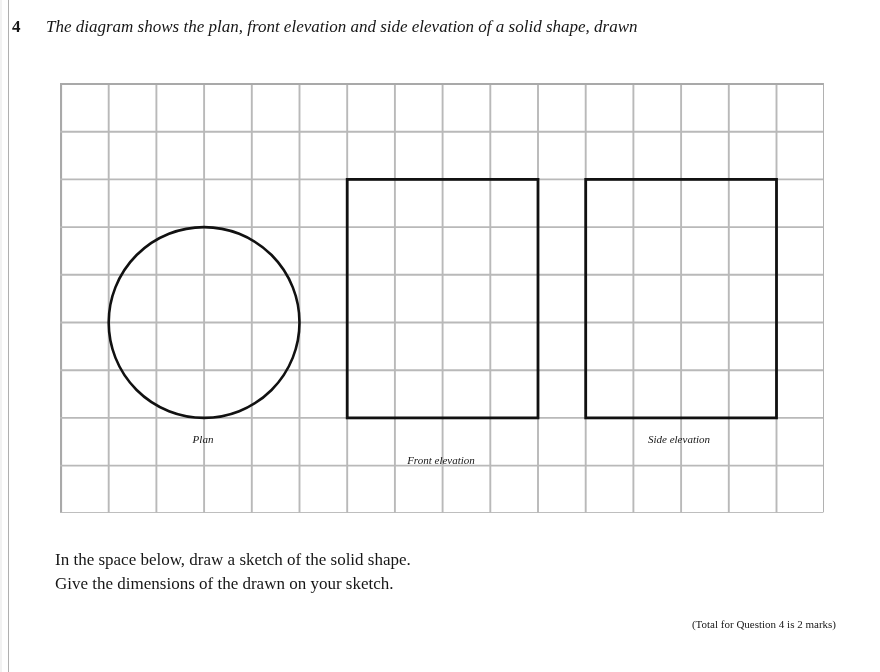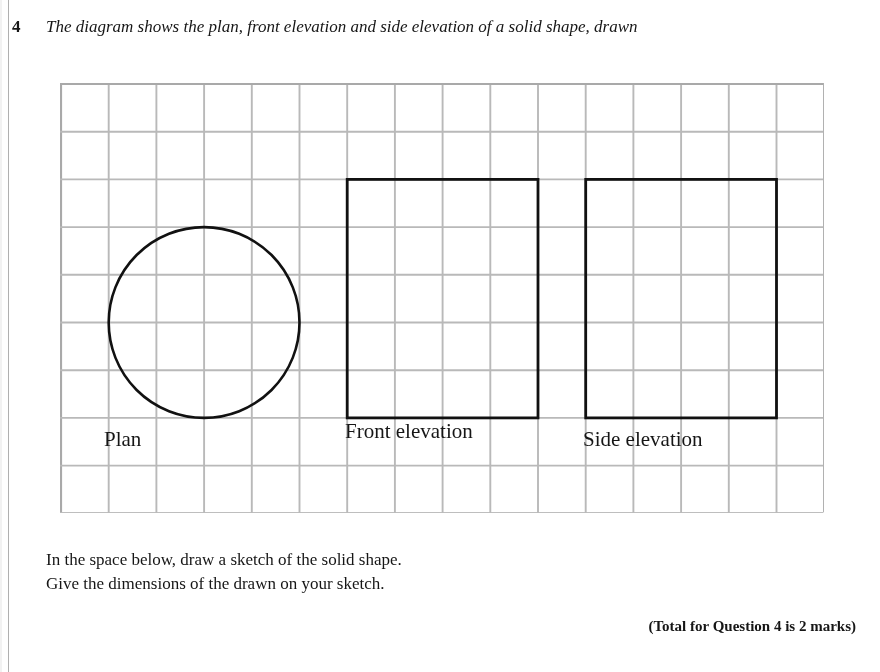--- a/index.html
+++ b/index.html
@@ -76,51 +76,53 @@
   .shapes-svg {
     position: absolute;
     left: 0;
     top: 0;
     display: block;
   }
 
   
   .diagram-label {
     position: absolute;
-    font-size: 21px;
+    font-size: 11px;
     line-height: 20px;
     white-space: nowrap;
-    text-align: left;
+    text-align: center;
     color: #161616;
+    font-style: italic;
   }
   .label-plan      { left: 104px;  top: 429px; width: 198px; }
-  .label-front     { left: 345px;  top: 421px; width: 192px; }
+  .label-front     { left: 345px;  top: 450px; width: 192px; }
   .label-side      { left: 583px;  top: 429px; width: 192px; }
 
   
   .instructions {
     position: absolute;
     left: 46px;
     top: 548px;
     width: 780px;
     font-size: 17px;
     line-height: 24px;
   }
   .instructions .line {
     display: block;
     white-space: nowrap;
+    margin-left: 9px;
   }
 
   
   .total-marks {
     position: absolute;
-    right: 24px;
+    right: 44px;
     top: 618px;
-    font-size: 15px;
-    font-weight: bold;
+    font-size: 11px;
+    font-weight: normal;
     white-space: nowrap;
   }
 </style>
 </head>
 <body>
 
 <div class="page-edge-left2"></div>
 <div class="page-edge-left"></div>
 
 <div class="question-number">4</div>

